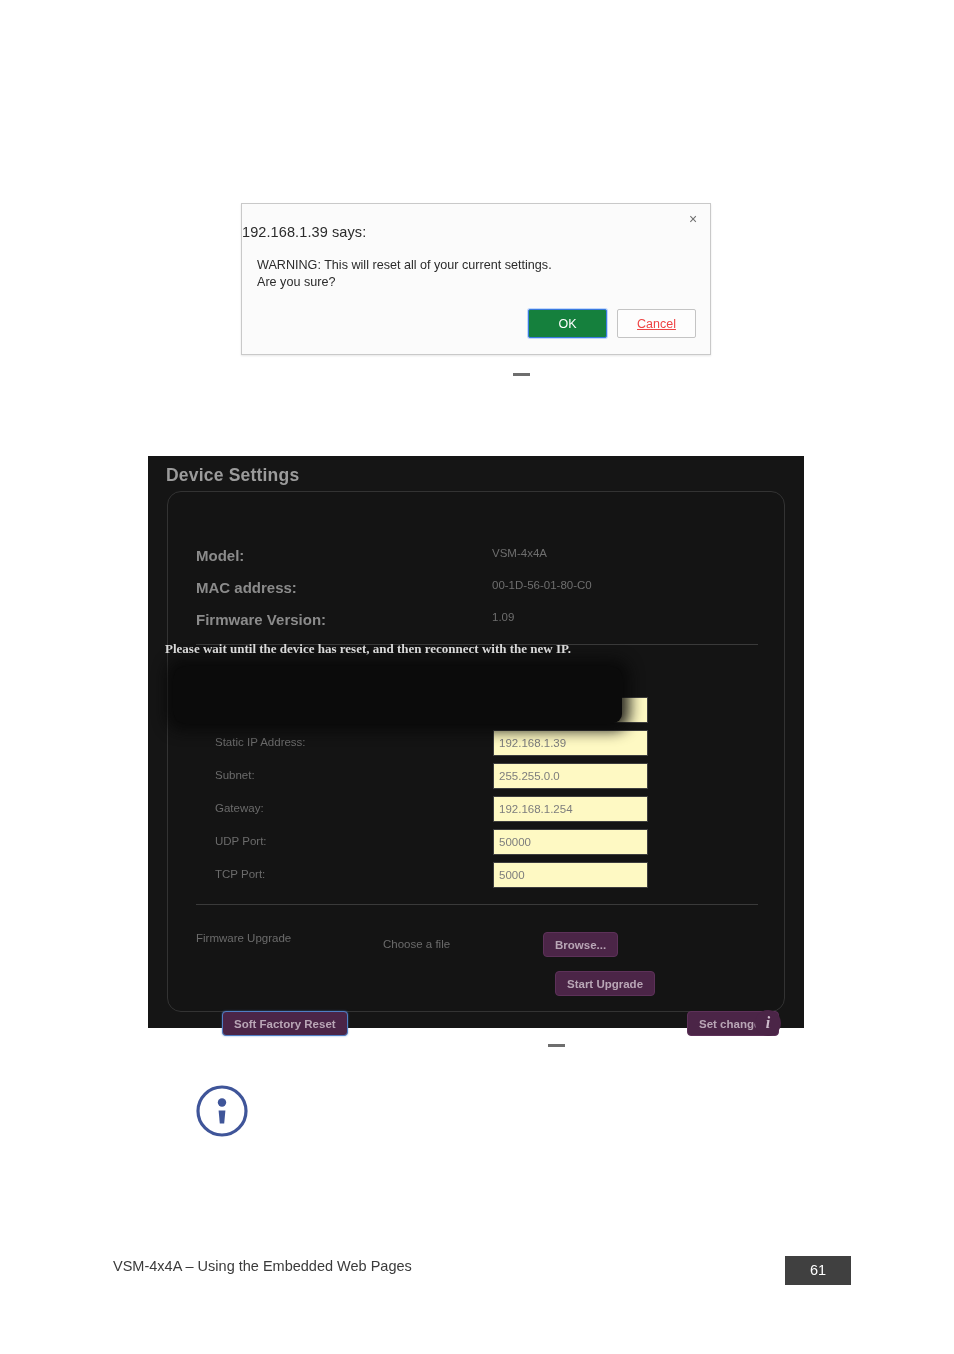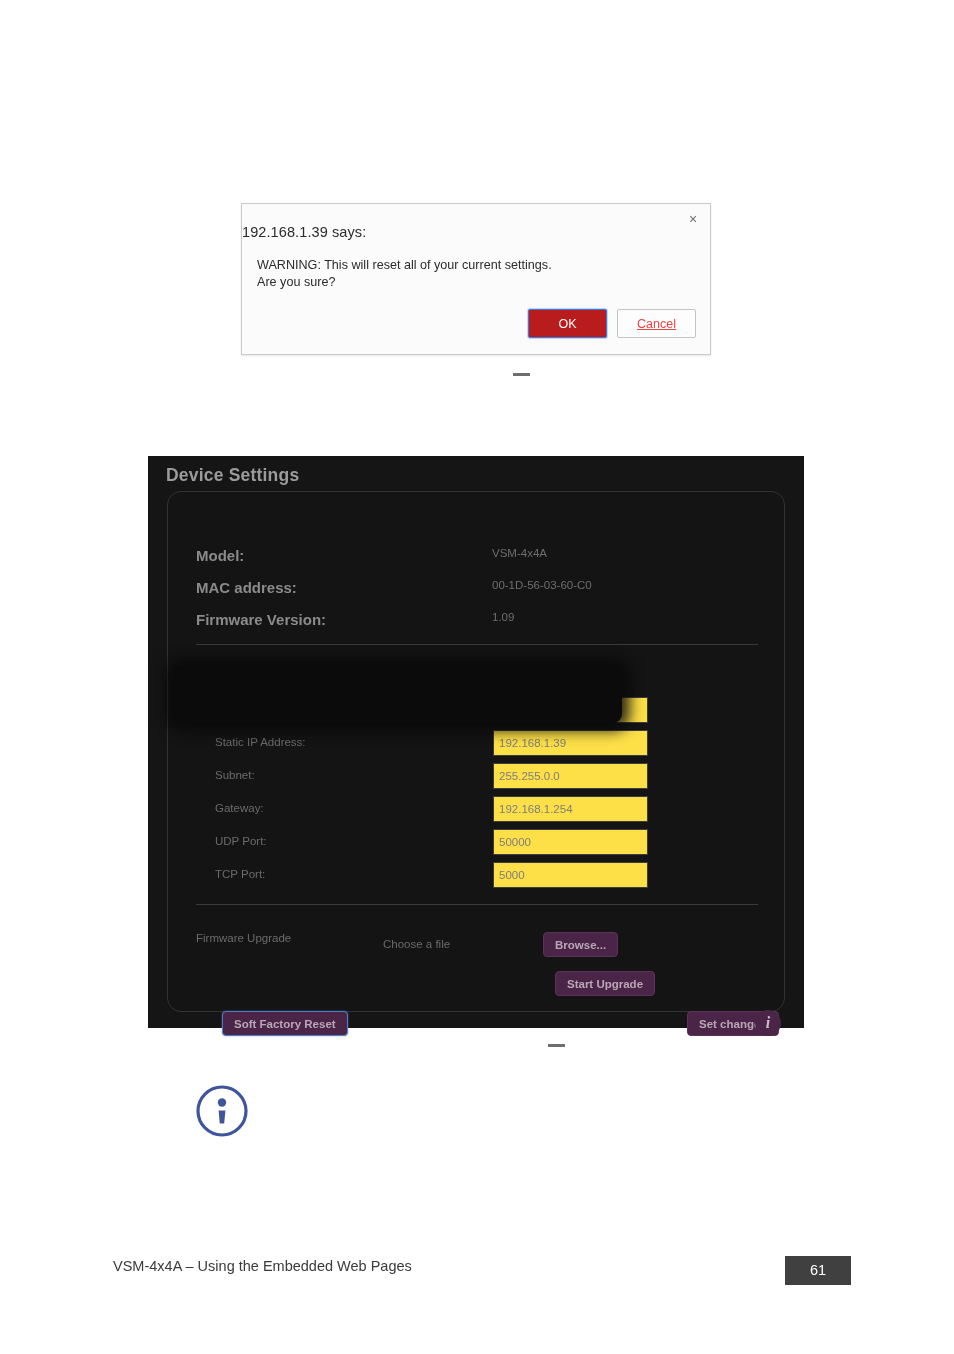--- a/index.html
+++ b/index.html
@@ -60,21 +60,21 @@
   .btn-dlg {
     font-family: "Liberation Sans", sans-serif;
     font-size: 12.5px;
     height: 29px;
     min-width: 79px;
     padding: 0 12px;
     border-radius: 2px;
     cursor: pointer;
   }
   .btn-primary {
-    background: #b91c1c;
+    background: #15803d;
     border: 1px solid #3a7ae0;
     color: #ffffff;
     box-shadow: 0 0 0 1px rgba(120,170,250,0.45);
   }
   .btn-secondary {
     background: #fdfdfd;
     border: 1px solid #c4c4c4;
     color: #ef4444;
     text-decoration: underline;
   }
@@ -129,21 +129,21 @@
   }
 
   .form-label {
     position: absolute;
     font-size: 11.5px;
     color: #6b6b6b;
   }
   .form-input {
     position: absolute;
     width: 155px; height: 25px;
-    background: #fde047;
+    background: #fef9c3;
     border: 1px solid #3d3d3d;
     color: #7d7d7d;
     font-family: "Liberation Sans", sans-serif;
     font-size: 11.5px;
     padding: 12px 5px;
     line-height: 23px;
     outline: none;
   }
   .chk-box {
     position: absolute;
@@ -257,21 +257,21 @@
   <div class="dash-mark" style="left:548px; top:1044px;"></div>
 
   <div class="device-panel">
     <div class="panel-title">Device Settings</div>
 
     <div class="panel-inner">
 
       <div class="info-row" style="left:28px;  top:55px;">Model:</div>
       <div class="info-val" style="left:324px; top:55px;">VSM-4x4A</div>
       <div class="info-row" style="left:28px;  top:87px;">MAC address:</div>
-      <div class="info-val" style="left:324px; top:87px;">00-1D-56-03-60-C0</div>
+      <div class="info-val" style="left:324px; top:87px;">00-1D-56-01-80-C0</div>
       <div class="info-row" style="left:28px;  top:119px;">Firmware Version:</div>
       <div class="info-val" style="left:324px; top:119px;">1.09</div>
 
       <div class="divider" style="left:28px; top:152px; width:562px;"></div>
 
       <div class="chk-box" style="left:53px; top:177px;"></div>
       <div class="chk-label" style="left:71px; top:176px;">DHCP On</div>
 
       <div class="form-label" style="left:47px;  top:211px;">DHCP IP Address:</div>
       <input class="form-input" style="left: 325px; top: 205px;" value="">
@@ -300,20 +300,21 @@
 
       <button class="btn-purple focused" style="left:29px;  top:519px;">Soft Factory Reset</button>
       <button class="btn-purple" style="left:494px; top:519px;">Set changes</button>
       <div class="info-circle" style="left:587px; top:518px;">i</div>
 
       <div class="wait-overlay"></div>
     </div>
 
     </div>
 
+  <div class="wait-text">Please wait until the device has reset, and then reconnect with the new IP.</div>
 
   <div class="big-info">
     <svg width="56" height="56" viewBox="0 0 56 56" aria-hidden="true">
       <circle cx="28" cy="28" r="24" fill="none" stroke="#3f5599" stroke-width="3.2"></circle>
       <circle cx="28" cy="19.5" r="4.2" fill="#3f5599"></circle>
       <path d="M24.6 27.5 L31.4 27.5 L30.2 40.5 L25.8 40.5 Z" fill="#3f5599"></path>
     </svg>
   </div>
 
   <div class="footer-text">VSM-4x4A – Using the Embedded Web Pages</div>

